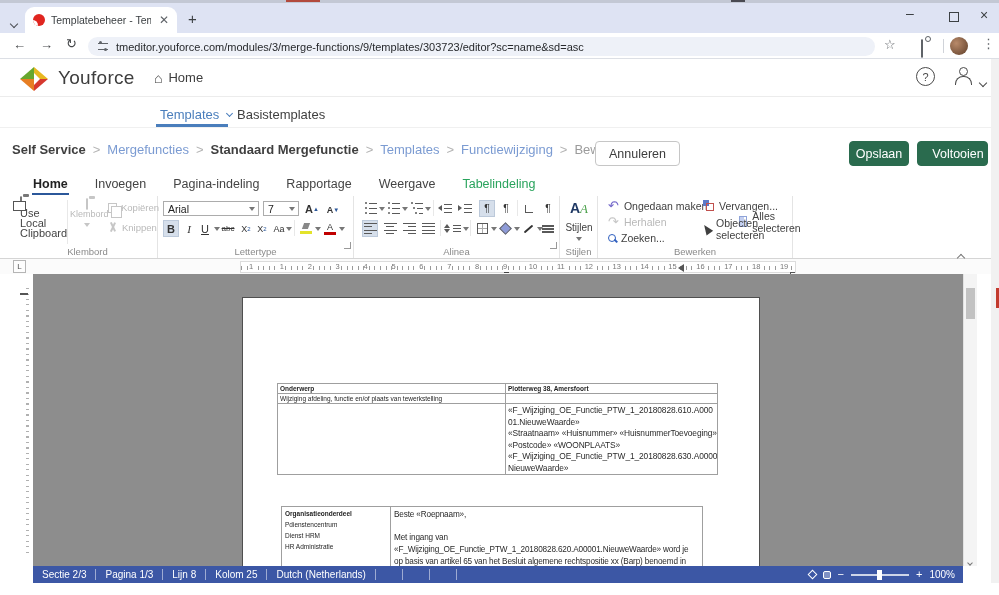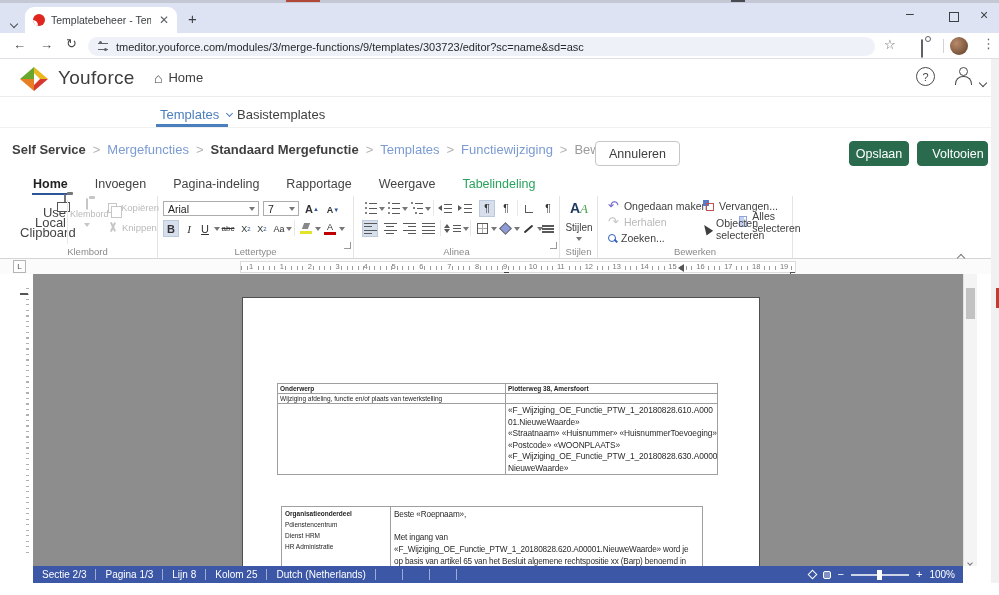--- a/index.html
+++ b/index.html
@@ -97,21 +97,21 @@
   .rbody { left:0; top:196px; width:999px; height:63px; background:#fff; border-bottom:1px solid #d5d5d5; }
   .rgroup { position:absolute; top:196px; height:62px; border-right:1px solid #e4e4e4; }
   .glabel { position:absolute; bottom:1px; left:0; width:100%; text-align:center; font-size:9.5px; color:#8a8a8a; }
   #g-clip { left:18px; width:140px; }
   #g-font { left:158px; width:196px; }
   #g-para { left:354px; width:206px; }
   #g-styles { left:560px; width:38px; }
   #g-edit { left:598px; width:195px; }
   .vsep { position:absolute; width:1px; background:#e8e8e8; }
 
-  .use-local { position:absolute; left:2px; top:2px; width:46px; text-align:right; color:#444; font-size:13px; line-height:10px; }
+  .use-local { position:absolute; left:2px; top:2px; width:46px; text-align:left; color:#444; font-size:11px; line-height:10px; }
   .clip-icon { width:13px; height:15px; border:1.5px solid #777; border-radius:2px; position:relative; margin:0 auto 2px auto; }
   .clip-icon::before { content:""; position:absolute; top:-3px; left:2px; width:6px; height:3px; background:#777; border-radius:1px; }
   .clip-icon.mon::after { content:""; position:absolute; right:-5px; bottom:-2px; width:11px; height:8px; background:#fff; border:1.5px solid #555; }
   .clip-icon.dis { border-color:#c6c6c6; }
   .clip-icon.dis::before { background:#c6c6c6; }
   .paste-btn { position:absolute; left:52px; top:3px; width:34px; text-align:center; font-size:9px; color:#b9b9b9; }
   .dd { width:0; height:0; border-left:3px solid transparent; border-right:3px solid transparent; border-top:4px solid #777; display:inline-block; }
   .dd.dis { border-top-color:#c6c6c6; }
   .ed-small { position:absolute; display:flex; align-items:center; gap:4px; font-size:9.5px; color:#b9b9b9; }
   .copy-icon { width:9px; height:10px; border:1.2px solid #c6c6c6; position:relative; background:#fff; }

